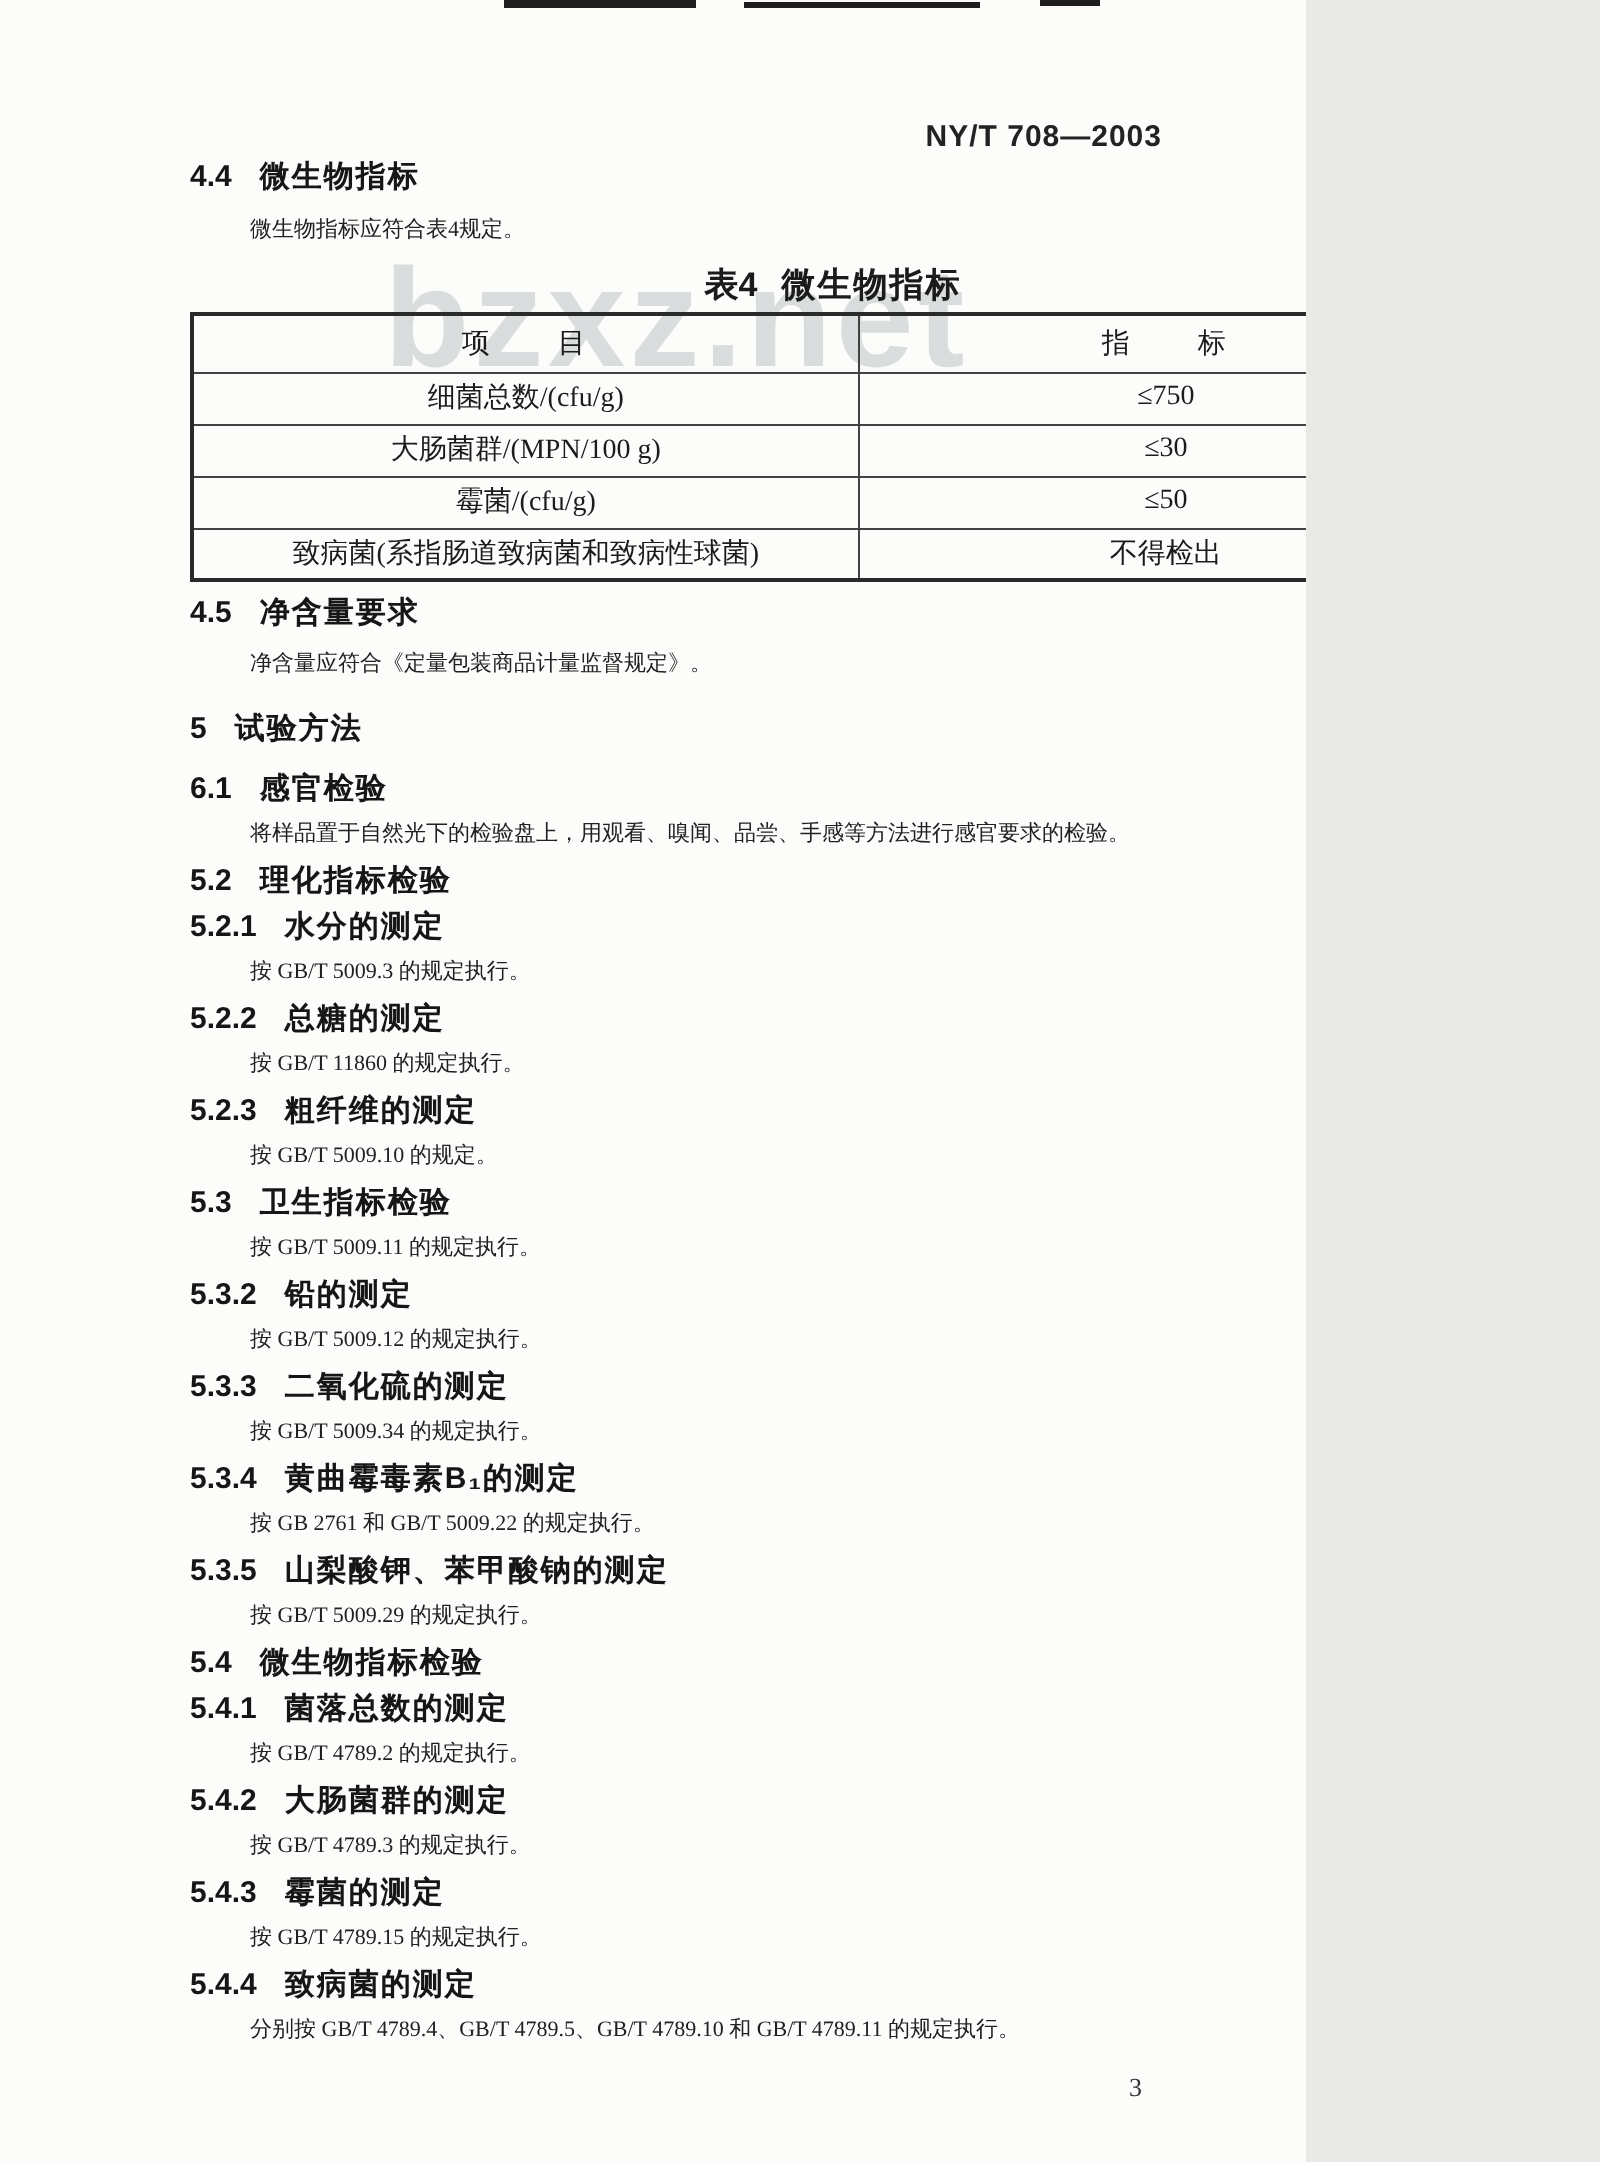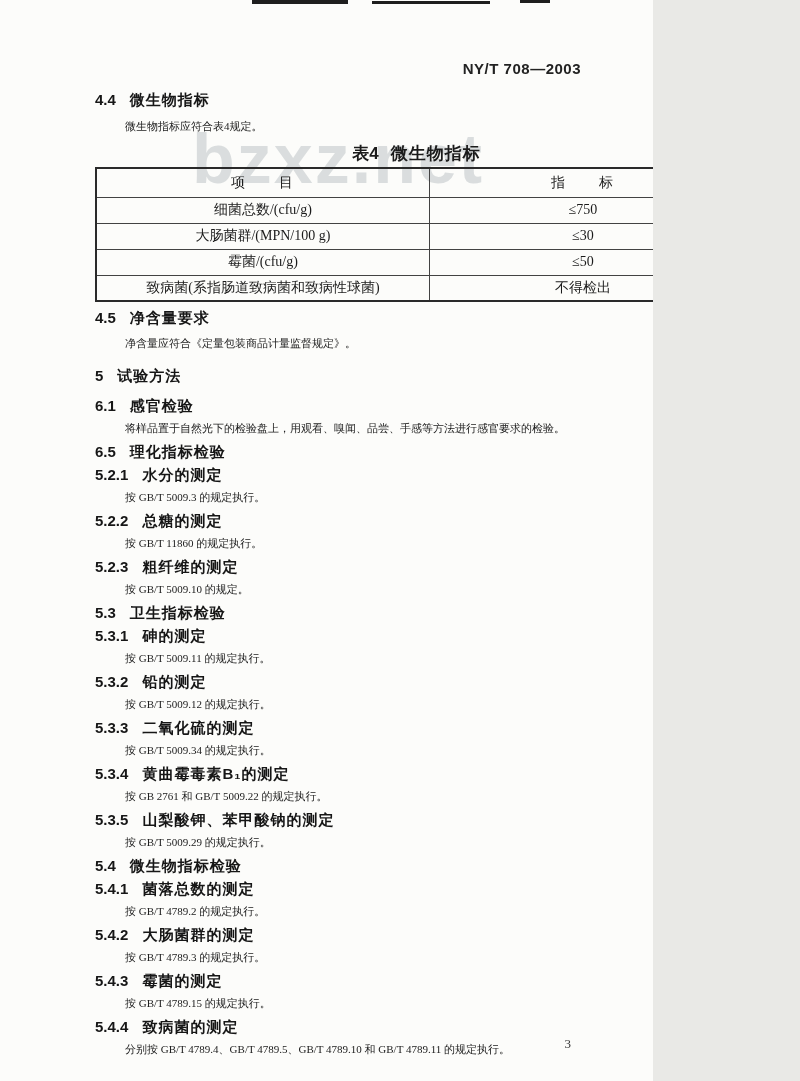--- a/index.html
+++ b/index.html
@@ -19,21 +19,21 @@
     position:absolute; top:60px; right:72px;
     font-family:"Liberation Sans", sans-serif; font-weight:bold;
     font-size:15px; letter-spacing:.5px; color:#222;
   }
   .watermark {
     position:absolute; top:124px; left:192px; z-index:0;
     font-family:"Liberation Sans", sans-serif; font-weight:bold;
     font-size:70px; line-height:70px; letter-spacing:2px;
     color:#c9ced0; opacity:.65; user-select:none;
   }
-  .content { position:absolute; left:95px; top:88px; width:643px; z-index:1; }
+  .content { position:absolute; left:95px; top:77px; width:643px; z-index:1; }
 
   .h {
     font-family:"Liberation Sans", sans-serif; font-weight:bold;
     font-size:15px; line-height:23px; display:flex; color:#161616;
   }
   .h .num { flex:0 0 auto; }
   .h .ttl { padding-left:14px; letter-spacing:1px; }
   .b {
     font-family:"Liberation Serif", serif; font-size:11px;
     line-height:23px; padding-left:30px; color:#212121;
@@ -127,21 +127,21 @@
       <span class="ttl">试验方法</span>
     </div>
 
     <div class="h g7">
       <span class="num">6.1</span>
       <span class="ttl">感官检验</span>
     </div>
     <p class="b">将样品置于自然光下的检验盘上，用观看、嗅闻、品尝、手感等方法进行感官要求的检验。</p>
 
     <div class="h">
-      <span class="num">6.5</span>
+      <span class="num">5.2</span>
       <span class="ttl">理化指标检验</span>
     </div>
 
     <div class="h">
       <span class="num">5.2.1</span>
       <span class="ttl">水分的测定</span>
     </div>
     <p class="b">按 GB/T 5009.3 的规定执行。</p>
 
     <div class="h">
@@ -154,24 +154,20 @@
       <span class="num">5.2.3</span>
       <span class="ttl">粗纤维的测定</span>
     </div>
     <p class="b">按 GB/T 5009.10 的规定。</p>
 
     <div class="h">
       <span class="num">5.3</span>
       <span class="ttl">卫生指标检验</span>
     </div>
 
-    <div class="h">
-      <span class="num">5.3.1</span>
-      <span class="ttl">砷的测定</span>
-    </div>
     <p class="b">按 GB/T 5009.11 的规定执行。</p>
 
     <div class="h">
       <span class="num">5.3.2</span>
       <span class="ttl">铅的测定</span>
     </div>
     <p class="b">按 GB/T 5009.12 的规定执行。</p>
 
     <div class="h">
       <span class="num">5.3.3</span>

